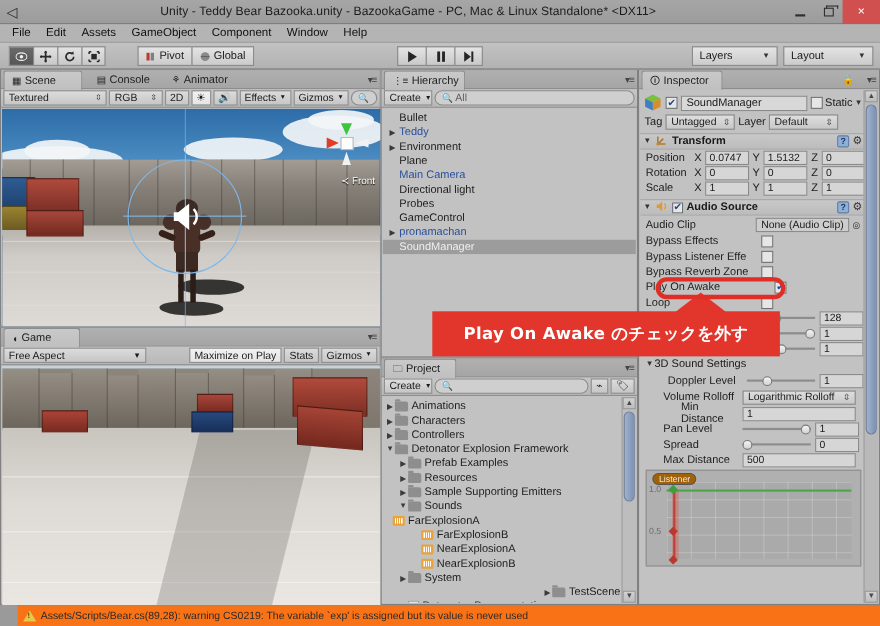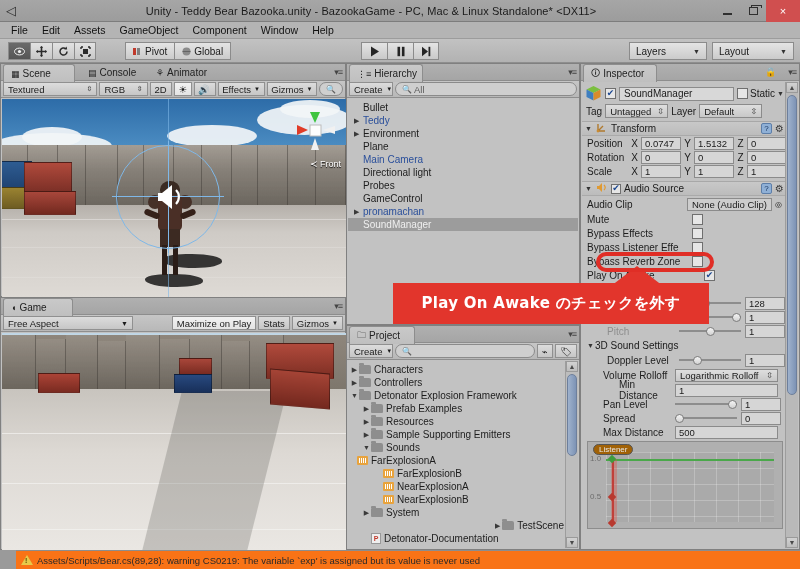--- a/index.html
+++ b/index.html
@@ -159,21 +159,21 @@
      display:flex; align-items:center; padding:0 4px; }
   .statwrap { display:flex; align-items:center; gap:2px; font-size:10px; }
   .mini-ar { font-size:7px; color:#333; }
   .tagrow { display:flex; align-items:center; gap:3px; padding:0 4px 3px 4px; font-size:10px; }
   .dd { height:14px; border:1px solid #8b8b8b; background:linear-gradient(#dedede,#c8c8c8);
      display:flex; align-items:center; padding:0 4px; font-size:9.5px; }
   .dd .ar { margin-left:auto; padding-left:6px; font-size:8px; color:#333; }
 
   .comp-hdr { height:15px; display:flex; align-items:center; gap:3px; padding:0 3px;
       background:linear-gradient(#c8c8c8,#bcbcbc); border-top:1px solid #a8a8a8;
-      border-bottom:1px solid #aaa; font-size:10px; font-weight:normal; }
+      border-bottom:1px solid #aaa; font-size:10px; font-weight:bold; }
   .fold { font-size:7px; color:#333; width:8px; }
   .hicon { width:11px; height:11px; border:1px solid #5d7ea8; background:#8fb0d6; border-radius:2px;
      font-size:8px; color:#16325c; display:flex; align-items:center; justify-content:center; flex:none;}
   .gear { font-size:10px; color:#3a3a3a; }
 
   .frow { height:14px; display:flex; align-items:center; font-size:10px; padding-left:5px; }
   .flabel { color:#1d1d1d; }
   .xyz { display:flex; align-items:center; gap:2px; flex:1; }
   .axlab { width:9px; text-align:center; font-size:10px; }
   .nfield { height:13px; border:1px solid #8b8b8b; background:#d6d6d6; font-size:9.5px;
@@ -572,20 +572,25 @@
         <span style="font-size:8px;margin-right:2px">🔍</span>
         <span></span>
       </div>
       <div class="sb-btn">⌁</div>
       <div class="sb-btn">🏷</div>
     </div>
     <div id="proj-list" style="position:absolute;left:1px;top:35px;right:15px;bottom:1px;background:#c2c2c2;padding-top:2px;overflow:hidden;">
         <div class="prow" style="padding-left: 2px;">
           <span class="tri">▶</span>
           <span class="folder"></span>
+          <span>Animations</span>
+        </div>
+        <div class="prow" style="padding-left: 2px;">
+          <span class="tri">▶</span>
+          <span class="folder"></span>
           <span>Characters</span>
         </div>
         <div class="prow" style="padding-left: 2px;">
           <span class="tri">▶</span>
           <span class="folder"></span>
           <span>Controllers</span>
         </div>
         <div class="prow" style="padding-left: 2px;">
           <span class="tri">▼</span>
           <span class="folder"></span>
@@ -762,24 +767,20 @@
       </div>
 
       <div class="frow" style="height:16px">
         <span class="flabel" style="width:100px">Audio Clip</span>
         <div class="objfield" style="width:85px">None (Audio Clip)</div>
         <span style="font-size:8px;margin-left:3px">◎</span>
       </div>
 
       <div id="audio-toggles">
           <div class="frow" style="height: 14px;">
-            <span class="flabel" style="width: 105px;">Mute</span>
-            <span class="chk"></span>
-          </div>
-          <div class="frow" style="height: 14px;">
             <span class="flabel" style="width: 105px;">Bypass Effects</span>
             <span class="chk"></span>
           </div>
           <div class="frow" style="height: 14px;">
             <span class="flabel" style="width: 105px;">Bypass Listener Effe</span>
             <span class="chk"></span>
           </div>
           <div class="frow" style="height: 14px;">
             <span class="flabel" style="width: 105px;">Bypass Reverb Zone</span>
             <span class="chk"></span>

